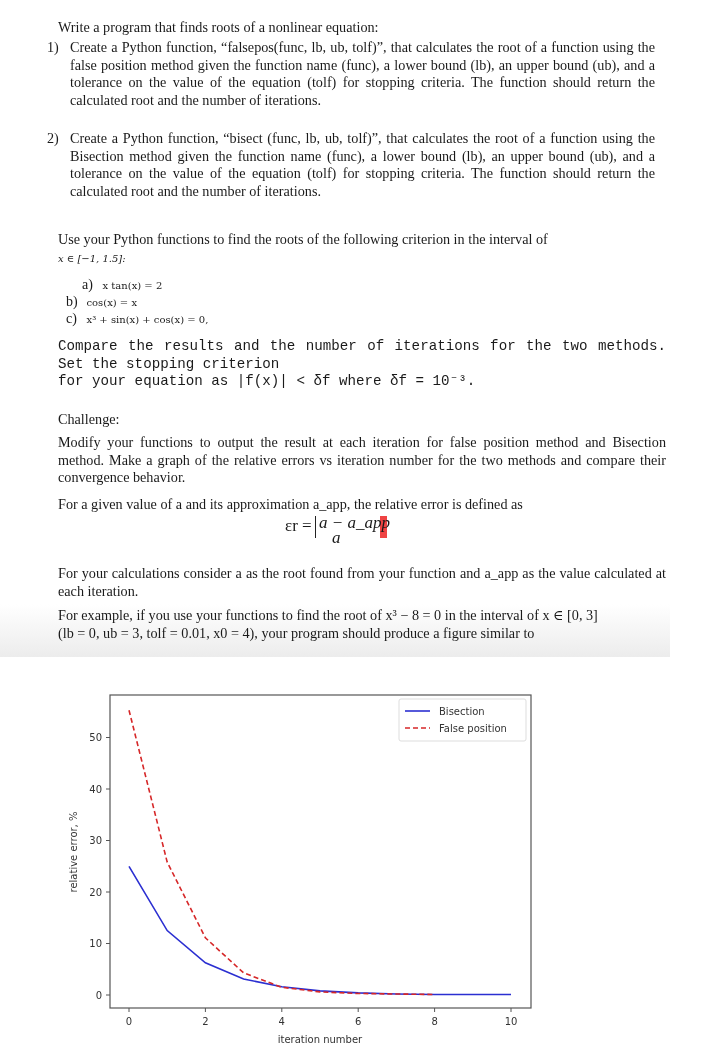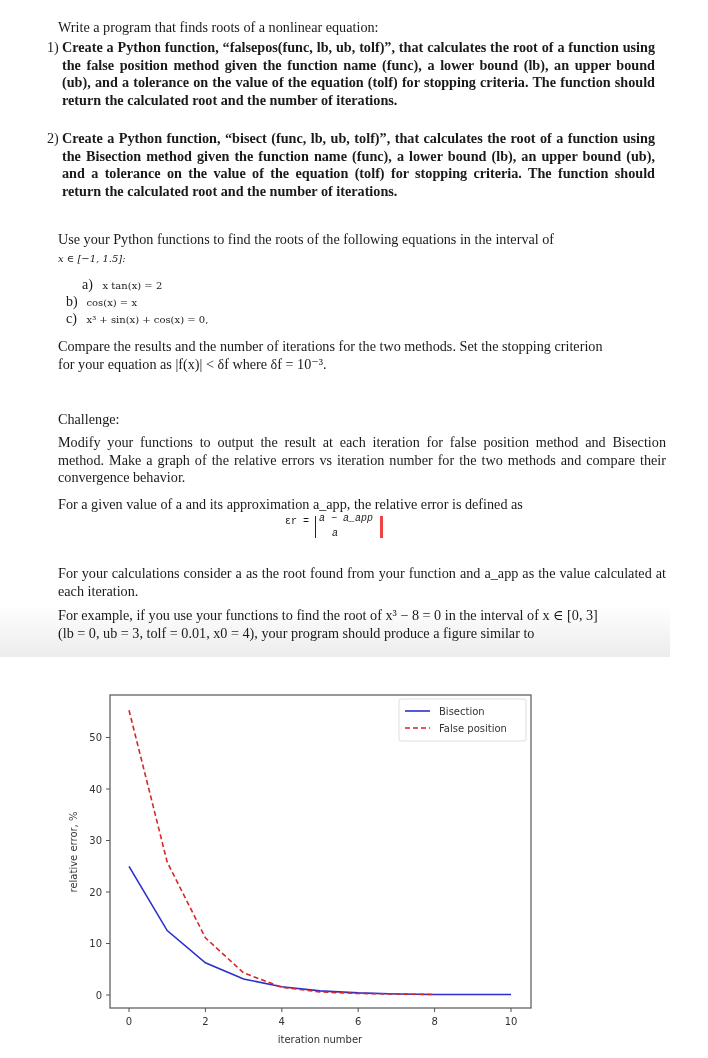--- a/index.html
+++ b/index.html
@@ -8,27 +8,27 @@
     font-family: "Liberation Serif", "DejaVu Serif", serif; color: #1a1a1a;
   }
   .page-top {
     position: absolute; left: 0; top: 0; width: 670px; height: 657px;
     background: linear-gradient(to bottom, #ffffff 0%, #ffffff 92%, #ececec 100%);
   }
   .txt { position: absolute; font-size: 14.2px; line-height: 17.5px; }
   .para { left: 58px; width: 608px; text-align: justify; }
   .item { left: 47px; width: 608px; }
   .item .num { position: absolute; left: 0; top: 0; }
-  .item .body { margin-left: 15px; text-align: justify; display: block; font-weight: bold; }
+  .item .body { margin-left: 23px; text-align: justify; display: block; }
   .eq { position: absolute; left: 66px; font-size: 14px; line-height: 16.5px; }
   .eq .lbl { display: inline-block; width: 17px; }
   .math { font-family: "DejaVu Serif", serif; font-size: 10px; }
   .mi { font-style: italic; }
-  .formula { position: absolute; left: 285px; top: 516px; font-family: Liberation Mono, monospace; font-size: 10px; }
-  .formula .frac { position: absolute; left: 30px; top: 0; border-left: 1px solid #222; border-right: 3px solid #ef4444; padding: 0 2px; height: 22px; }
+  .formula { position: absolute; left: 285px; top: 516px; font-family: Liberation Serif, serif; font-size: 17px; }
+  .formula .frac { position: absolute; left: 30px; top: 0; border-left: 1px solid #222; border-right: 7px solid #ef4444; padding: 0 2px; height: 22px; }
   .formula .numer { position: absolute; left: 3px; top: -3px; white-space: nowrap; font-style: italic; }
   .formula .denom { position: absolute; left: 16px; top: 12px; font-style: italic; }
   
   .chart { position: absolute; left: 0; top: 0; width: 708px; height: 1058px; pointer-events: none; }
   .chart svg { position: absolute; left: 0; top: 0; }
   .axis-text { font-family: "DejaVu Sans", sans-serif; font-size: 10px; fill: #333; }
 </style>
 </head>
 <body>
 
@@ -40,38 +40,38 @@
   <span class="num">1)</span>
   <span class="body">Create a Python function, “falsepos(func, lb, ub, tolf)”, that calculates the root of a function using the false position method given the function name (func), a lower bound (lb), an upper bound (ub), and a tolerance on the value of the equation (tolf) for stopping criteria. The function should return the calculated root and the number of iterations.</span>
 </div>
 
 <div class="txt item" style="top:130px;">
   <span class="num">2)</span>
   <span class="body">Create a Python function, “bisect (func, lb, ub, tolf)”, that calculates the root of a function using the Bisection method given the function name (func), a lower bound (lb), an upper bound (ub), and a tolerance on the value of the equation (tolf) for stopping criteria. The function should return the calculated root and the number of iterations.</span>
 </div>
 
 <div class="txt para" style="top:231px;">
-  <span>Use your Python functions to find the roots of the following equations in the interval of</span><br>
+  <span>Use your Python functions to find the roots of the following criterion in the interval of</span><br>
   <span class="math mi">x ∈ [−1, 1.5]:</span>
 </div>
 
 <div class="eq" style="top:277px;margin-left:16px;">
   <span class="lbl">a)</span>
   <span class="math">x tan(x) = 2</span>
 </div>
 <div class="eq" style="top:294px;">
   <span class="lbl">b)</span>
   <span class="math">cos(x) = x</span>
 </div>
 <div class="eq" style="top:311px;">
   <span class="lbl">c)</span>
   <span class="math">x³ + sin(x) + cos(x) = 0,</span>
 </div>
 
-<div class="txt para" style="top:338px;">
+<div class="txt para" style="top:338px;font-family:Liberation Mono, monospace;">
   <span>Compare the results and the number of iterations for the two methods. Set the stopping criterion</span><br>
   <span>for your equation as |f(x)| &lt; δf where δf = 10⁻³.</span>
 </div>
 
 <div class="txt para" style="top:411px;">Challenge:</div>
 <div class="txt para" style="top:434px;">Modify your functions to output the result at each iteration for false position method and Bisection method. Make a graph of the relative errors vs iteration number for the two methods and compare their convergence behavior.</div>
 <div class="txt para" style="top:496px;">For a given value of a and its approximation a_app, the relative error is defined as</div>
 
 <div class="formula">
   <span>εr =</span>

